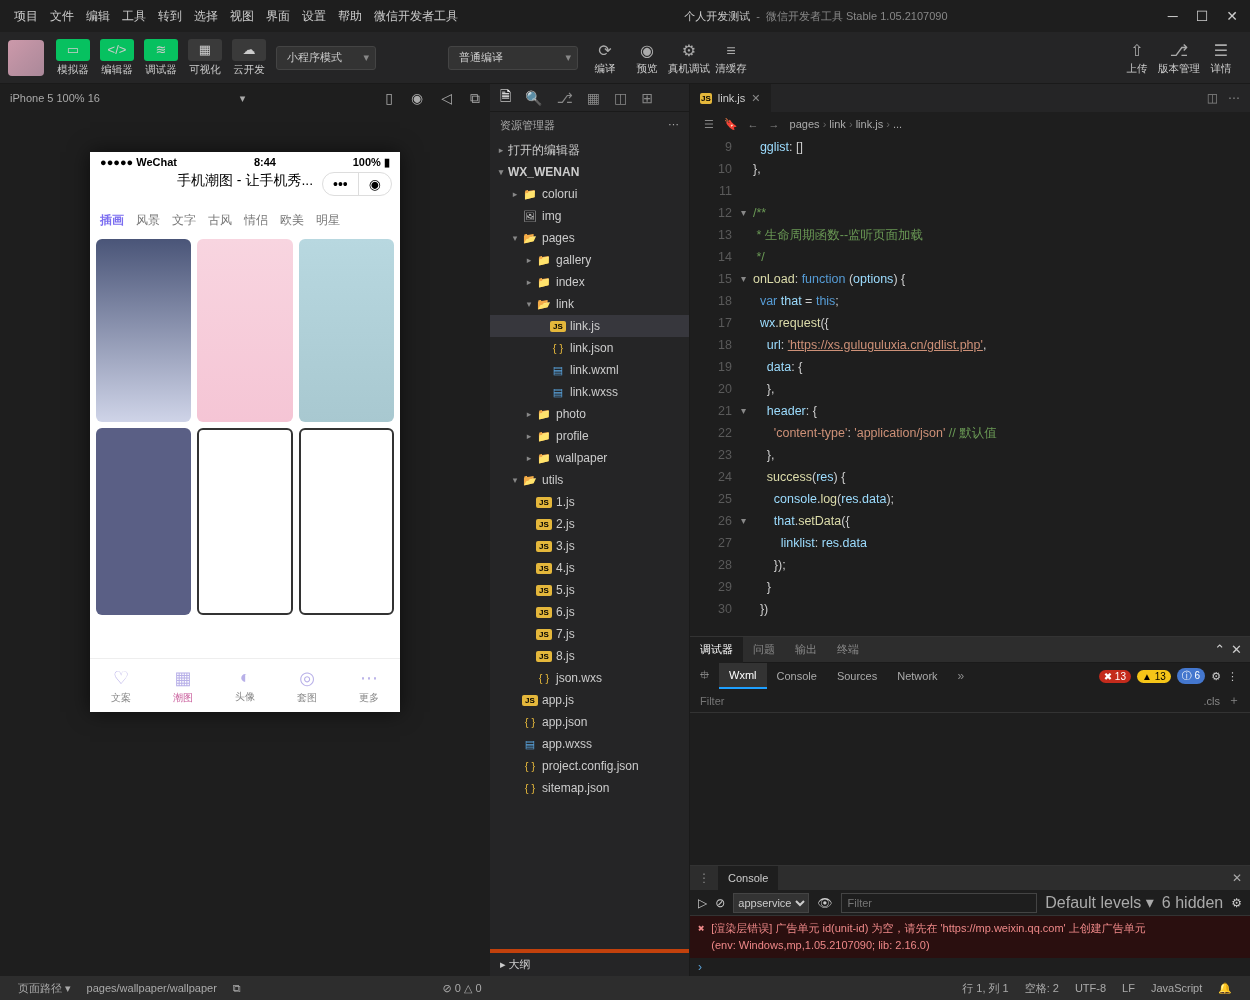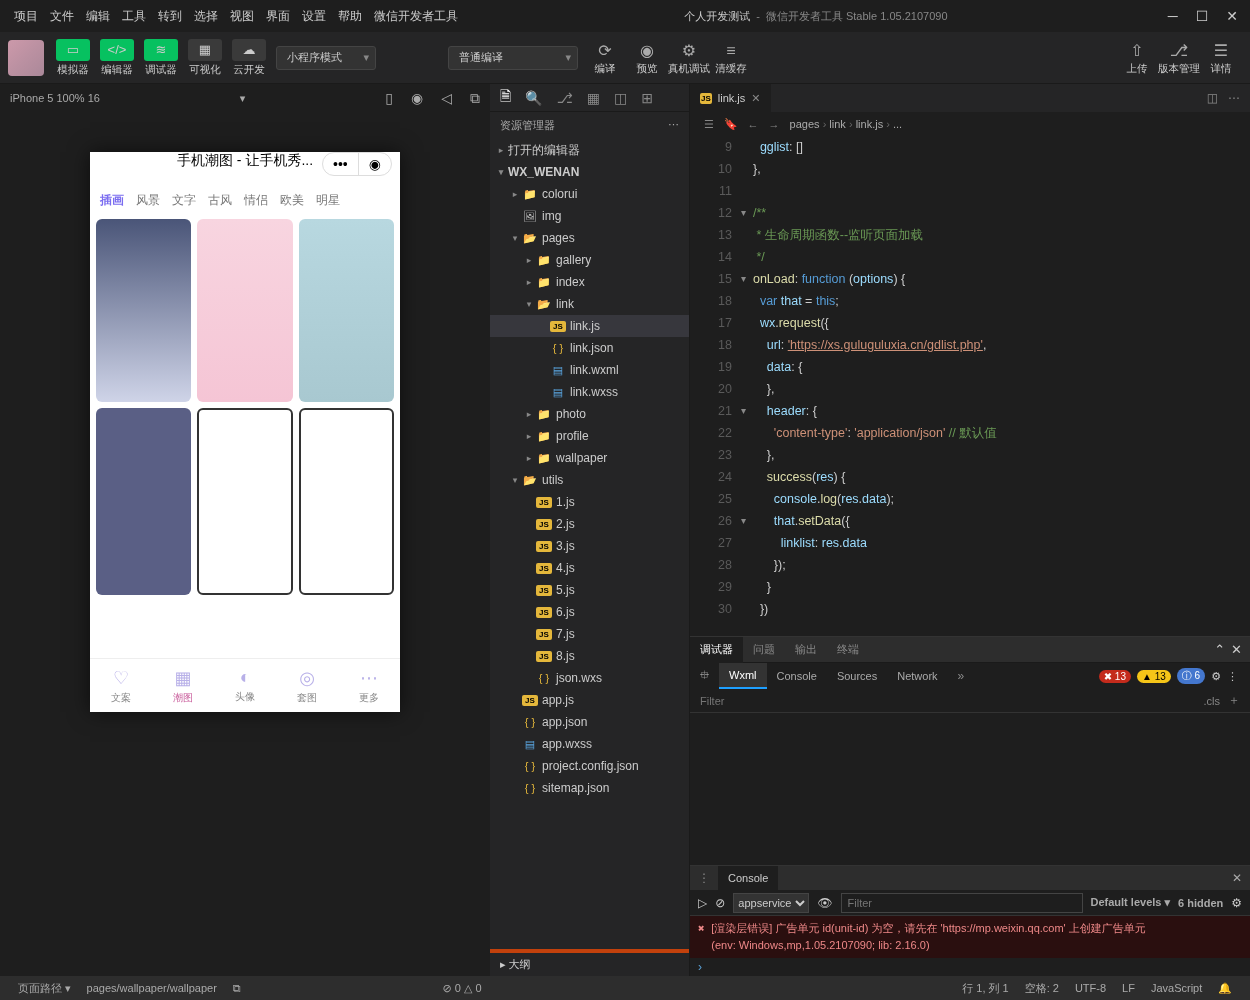--- a/index.html
+++ b/index.html
@@ -100,21 +100,21 @@
 .filter-row input{background:transparent;border:none;color:#aaa;font-size:11px;flex:1;outline:none;}
 .filter-row .rtxt{color:#888;font-size:11px;}
 .dbg-body{flex:1;}
 .console-sec{border-top:1px solid #333;}
 .console-hdr{height:24px;display:flex;align-items:center;background:#2d2d2d;}
 .console-hdr .ct{padding:0 10px;height:24px;display:flex;align-items:center;font-size:11px;background:#1e1e1e;}
 .console-hdr .x{margin-left:auto;padding:0 8px;color:#aaa;}
 .console-tools{height:26px;display:flex;align-items:center;gap:8px;padding:0 8px;border-bottom:1px solid #333;}
 .console-tools select{background:#333;border:1px solid #444;color:#ccc;font-size:11px;height:20px;}
 .console-tools input{background:#1e1e1e;border:1px solid #444;color:#ccc;font-size:11px;height:20px;padding:0 6px;}
-.console-tools .ddl{font-size:11px;color:#aaa;font-weight:bold;}
+.console-tools .ddl{font-size:16px;color:#aaa;}
 .console-out{background:#2a0f0f;color:#e88;font-family:Consolas,monospace;font-size:11px;padding:4px 8px;line-height:16px;}
 .console-prompt{color:#5a9fd4;padding:2px 8px;}
 
 .statusbar{height:24px;background:#2d2d2d;display:flex;align-items:center;padding:0 10px;font-size:11px;color:#aaa;}
 .statusbar .sb-item{padding:0 8px;}
 </style>
 </head>
 <body>
 
 <div class="titlebar">
@@ -201,20 +201,25 @@
         <span>▾</span>
       <div class="acts">
         <span>▯</span>
         <span>◉</span>
         <span>◁</span>
         <span>⧉</span>
       </div>
     </div>
     <div class="phone-wrap">
       <div class="phone">
+        <div class="status-bar">
+            <span>●●●●● WeChat</span>
+            <span>8:44</span>
+            <span><span>100%</span> ▮</span>
+          </div>
         <div class="nav-title">
             <span>手机潮图 - 让手机秀...</span>
           <div class="capsule">
               <span>•••</span>
               <span>◉</span>
             </div>
         </div>
         <div class="cat-tabs" id="cat-tabs">
             <span class="active">插画</span>
             <span class="">风景</span>

